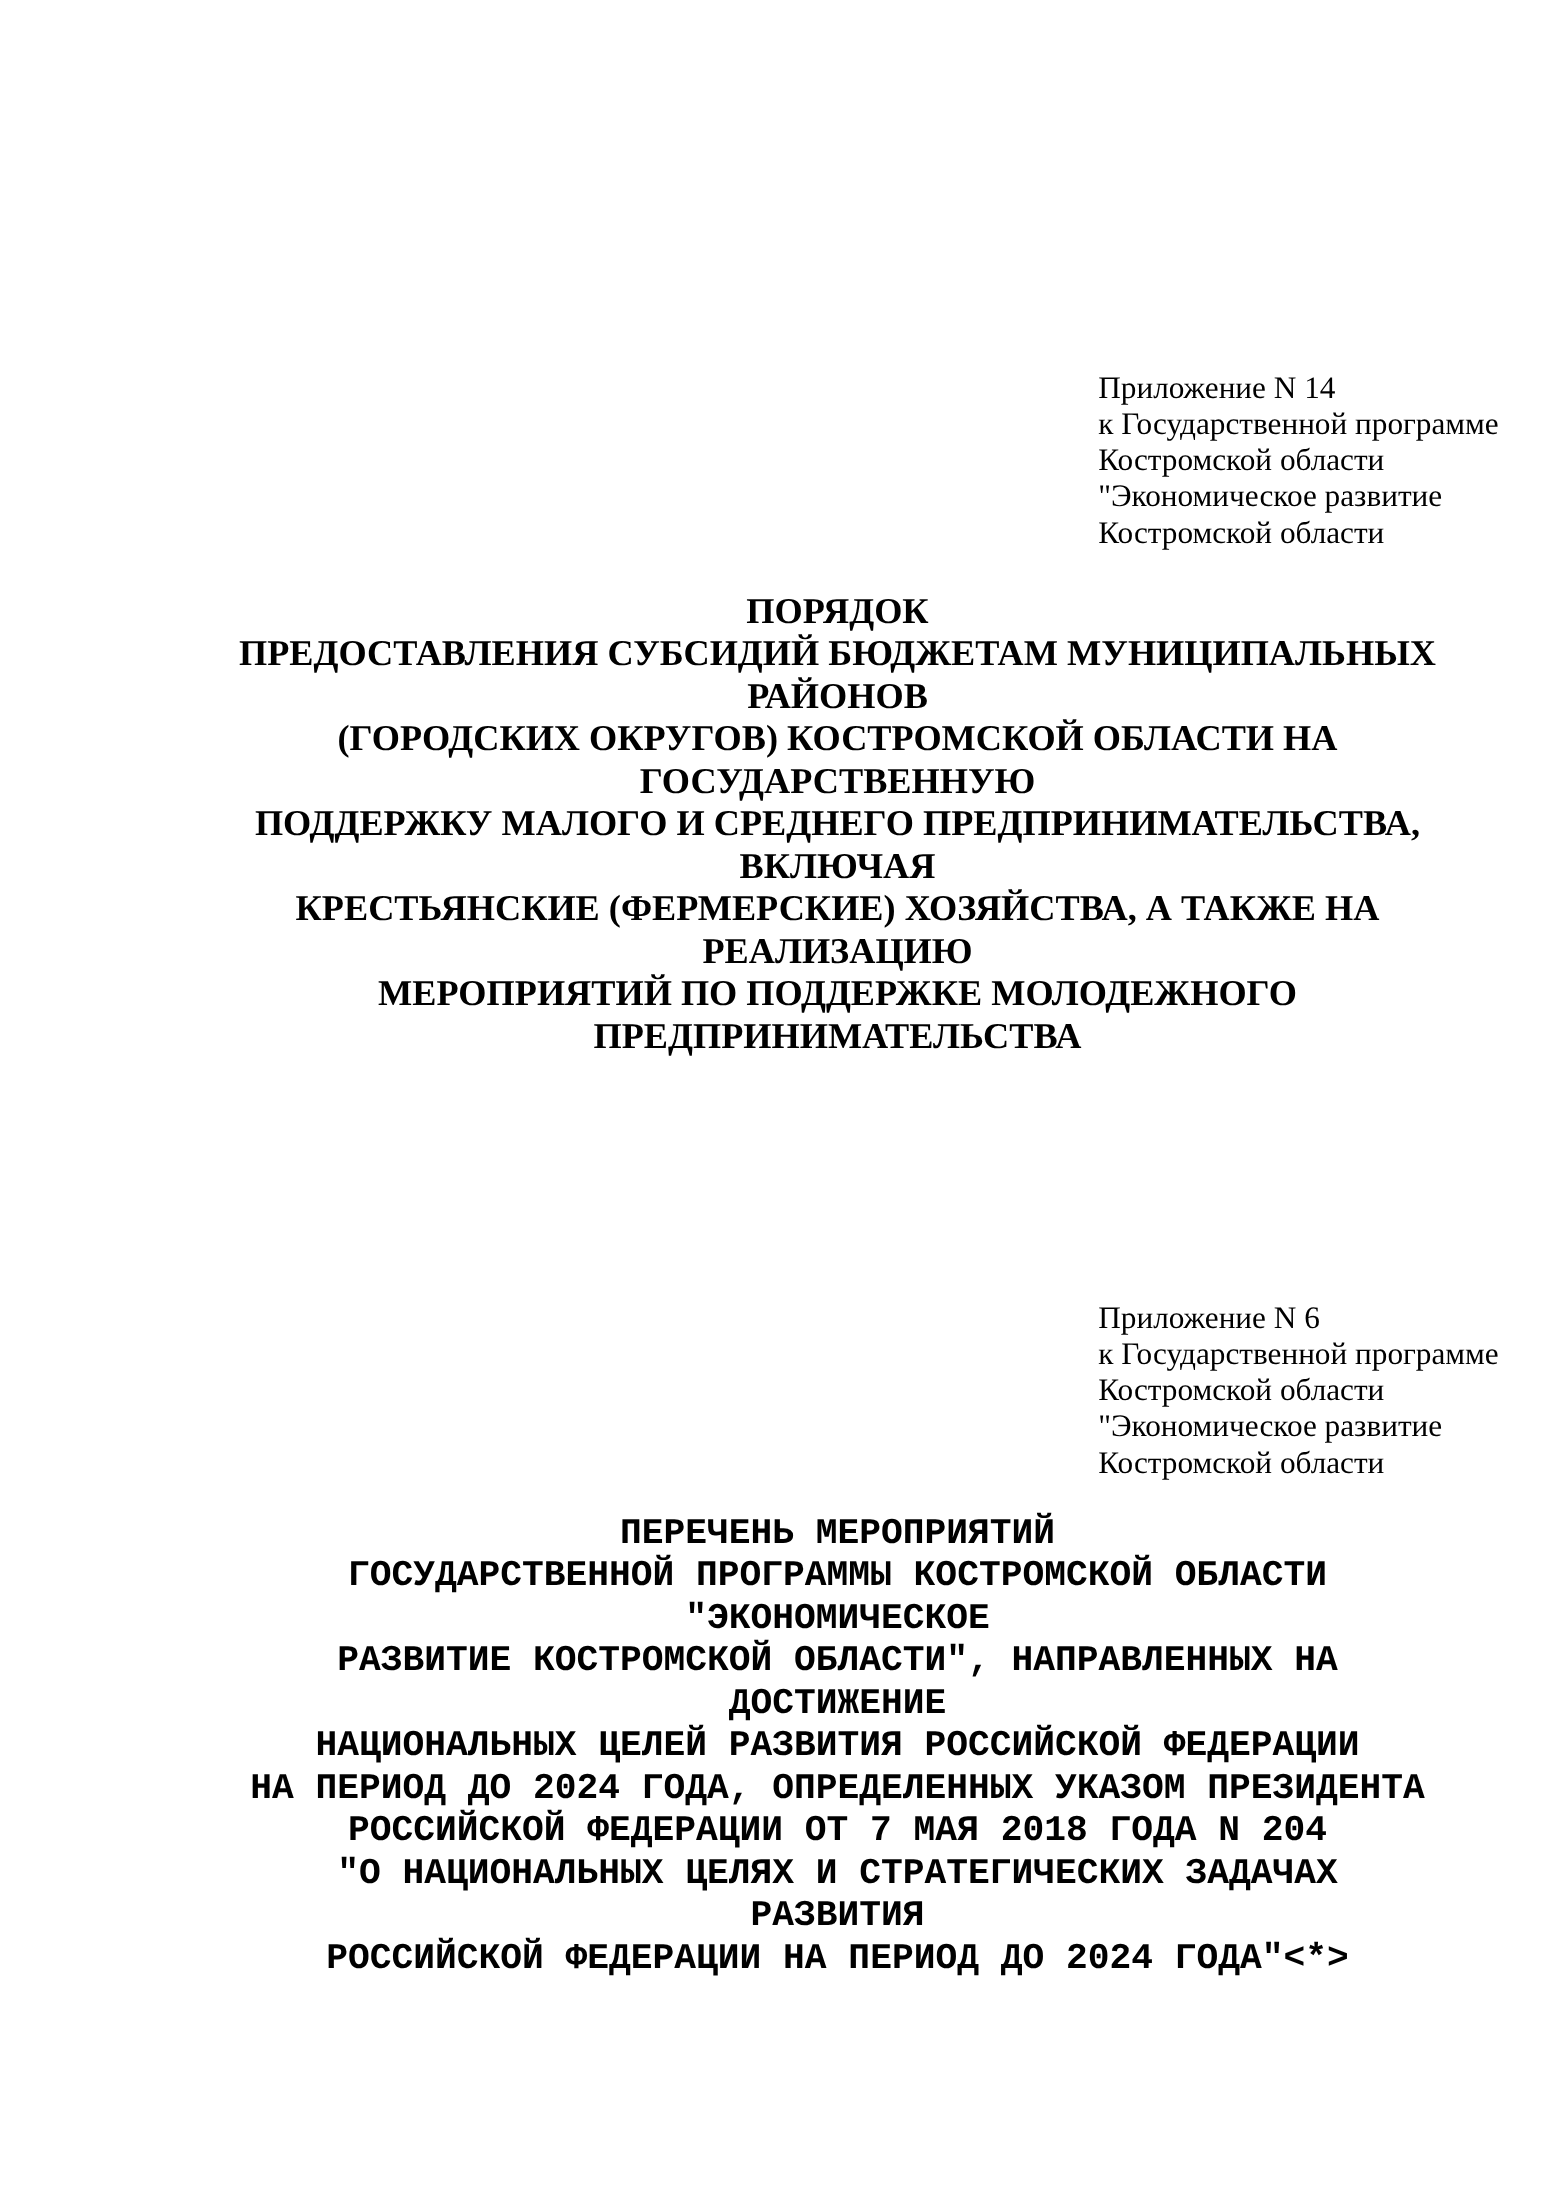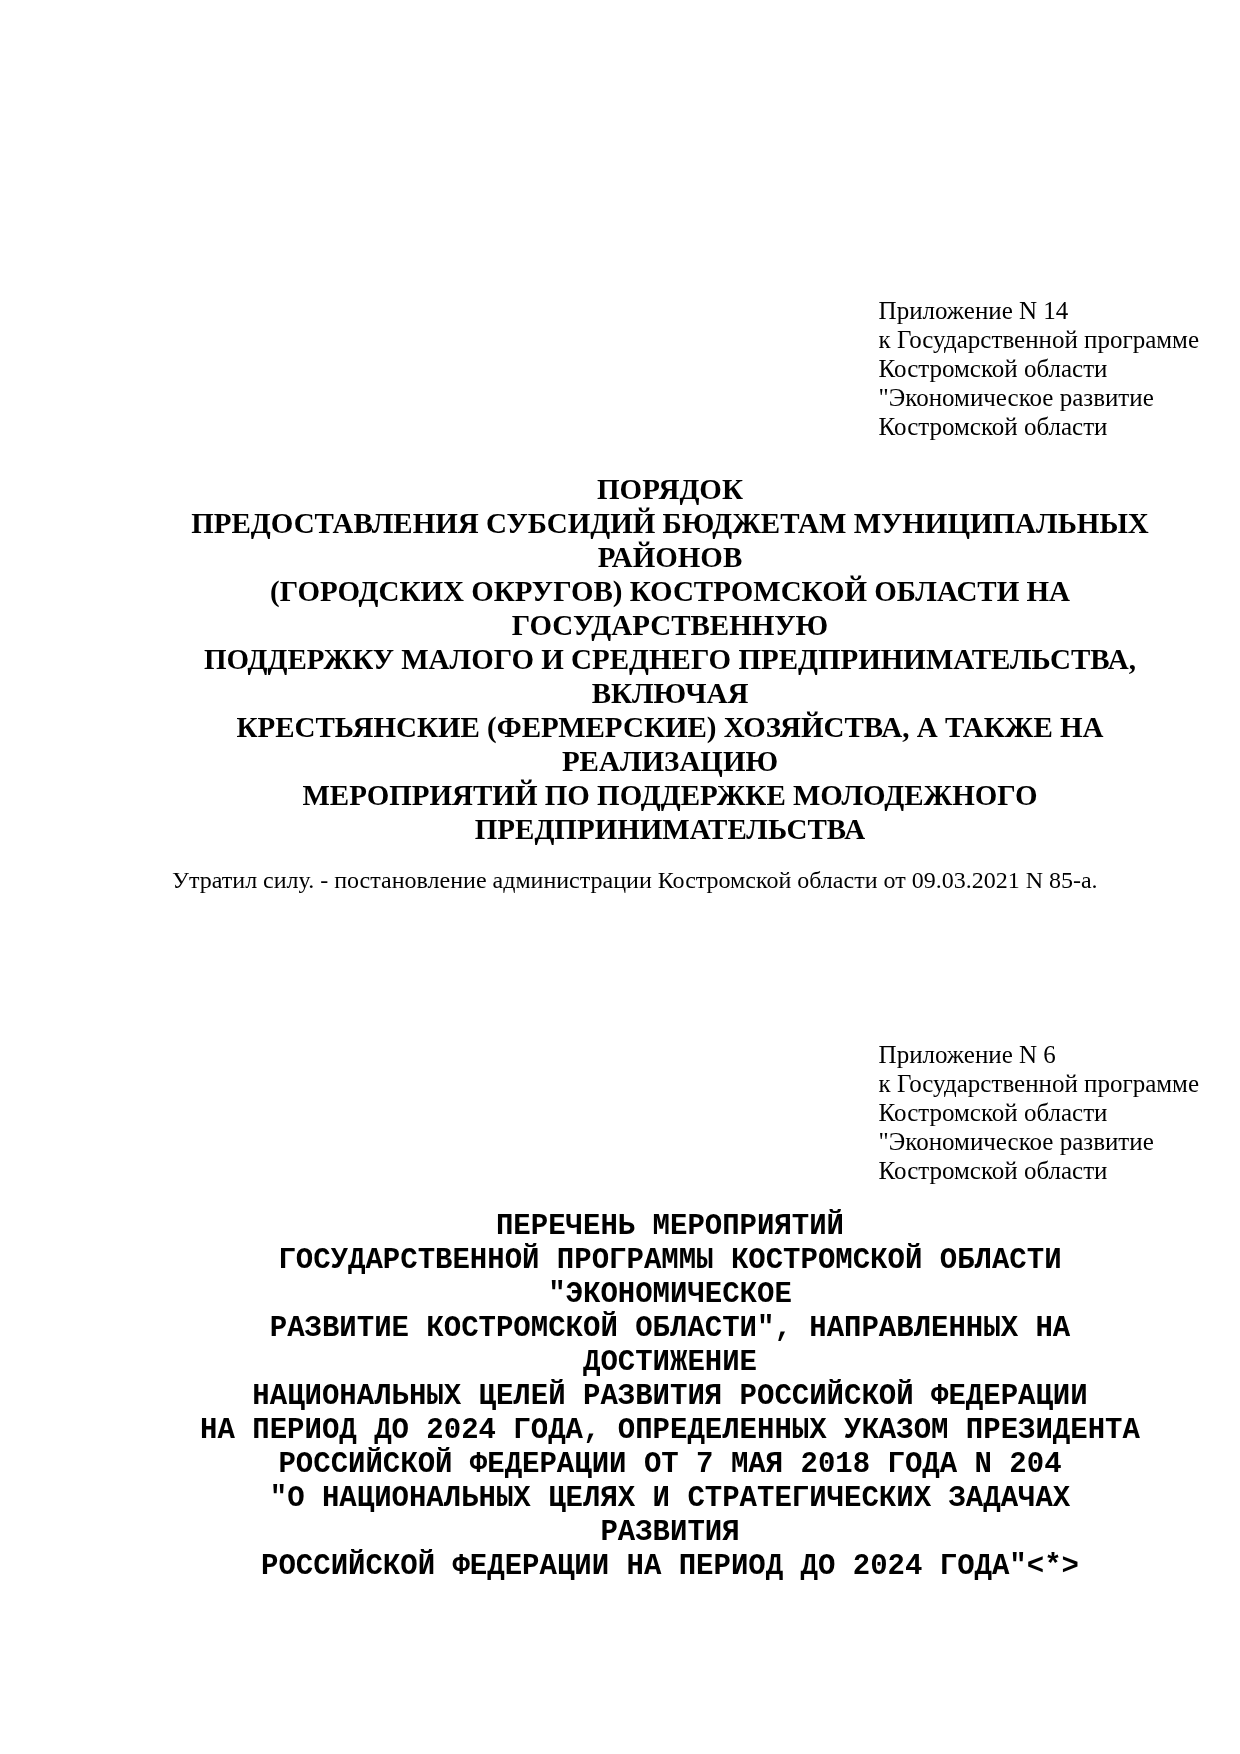--- a/index.html
+++ b/index.html
@@ -69,21 +69,20 @@
 РАЙОНОВ
 (ГОРОДСКИХ ОКРУГОВ) КОСТРОМСКОЙ ОБЛАСТИ НА
 ГОСУДАРСТВЕННУЮ
 ПОДДЕРЖКУ МАЛОГО И СРЕДНЕГО ПРЕДПРИНИМАТЕЛЬСТВА,
 ВКЛЮЧАЯ
 КРЕСТЬЯНСКИЕ (ФЕРМЕРСКИЕ) ХОЗЯЙСТВА, А ТАКЖЕ НА
 РЕАЛИЗАЦИЮ
 МЕРОПРИЯТИЙ ПО ПОДДЕРЖКЕ МОЛОДЕЖНОГО
 ПРЕДПРИНИМАТЕЛЬСТВА</div>
 
-  <div class="revocation">Утратил силу. - постановление администрации Костромской области от 09.03.2021 N 85-а.</div>
 
   <div class="appendix-note second">Приложение N 6
 к Государственной программе
 Костромской области
 "Экономическое развитие
 Костромской области</div>
 
   <div class="doc-title second">ПЕРЕЧЕНЬ МЕРОПРИЯТИЙ
 ГОСУДАРСТВЕННОЙ ПРОГРАММЫ КОСТРОМСКОЙ ОБЛАСТИ
 "ЭКОНОМИЧЕСКОЕ

